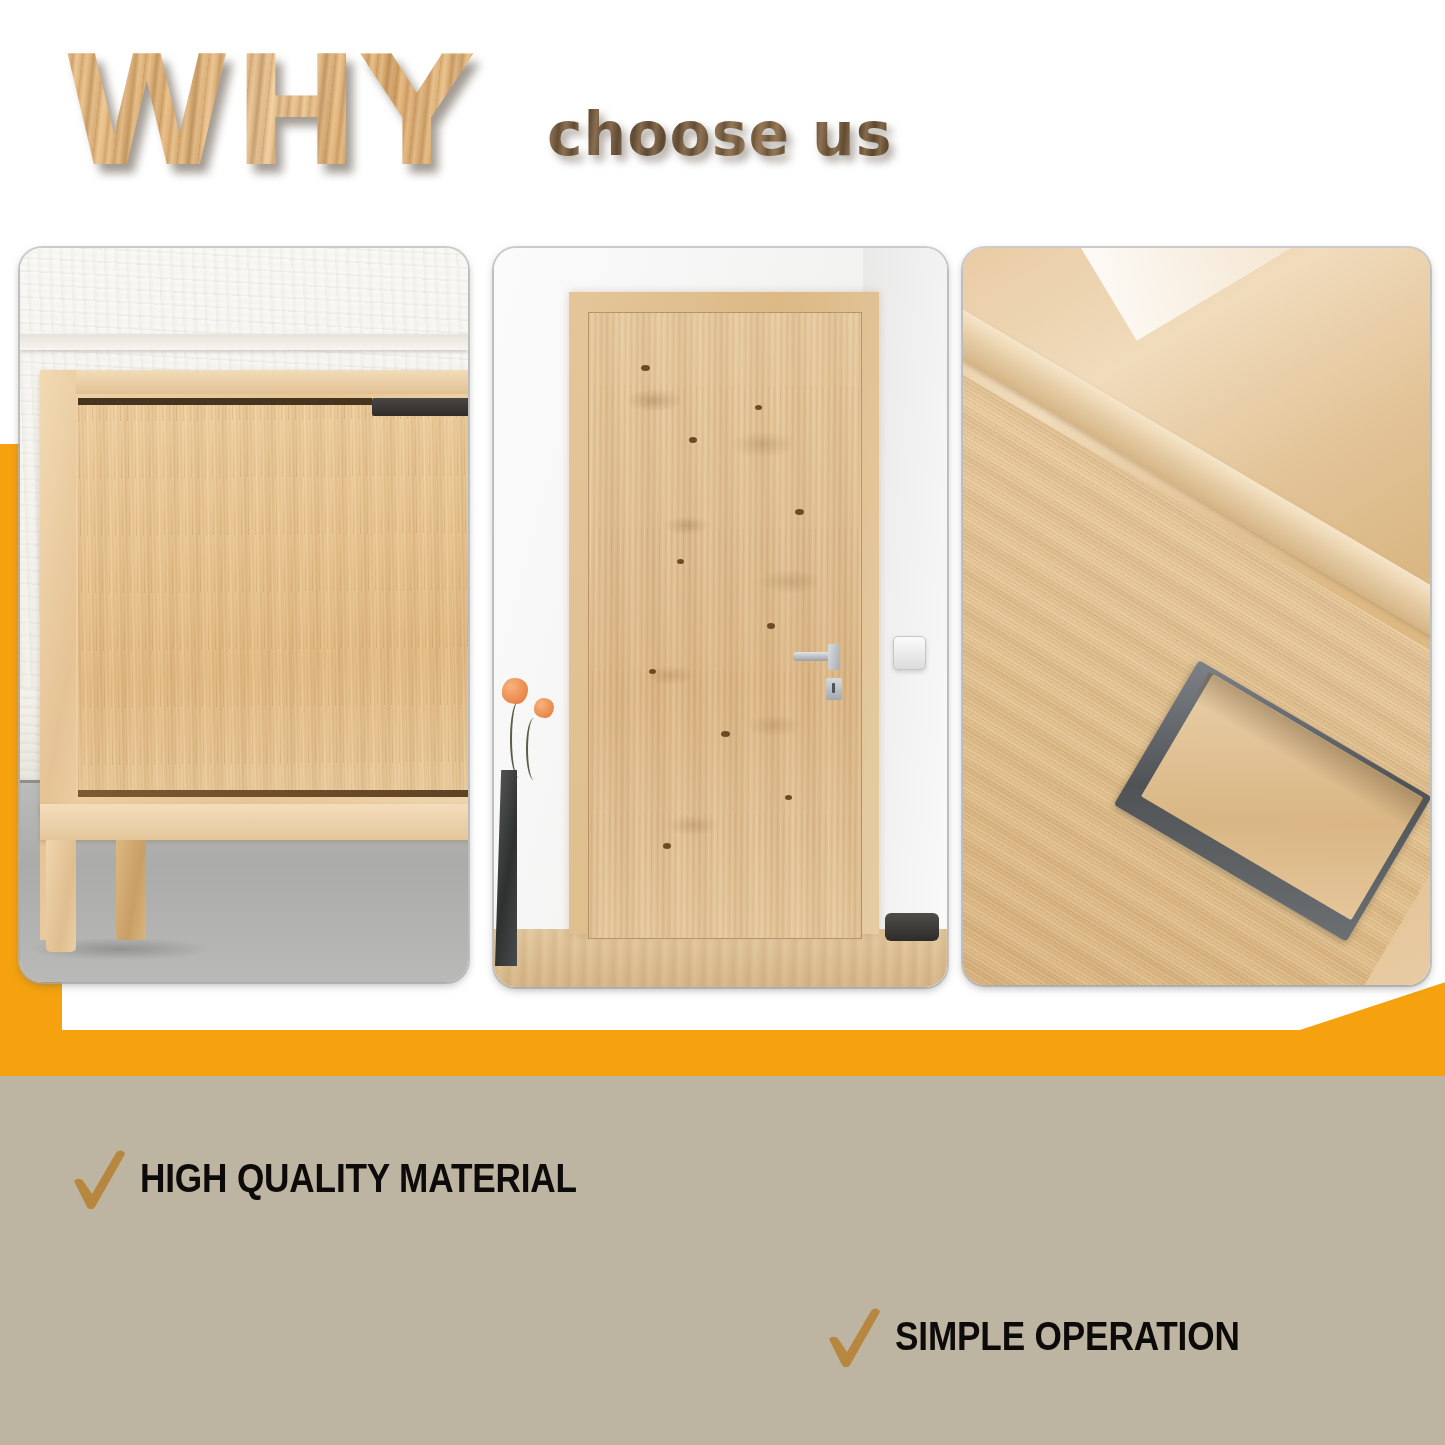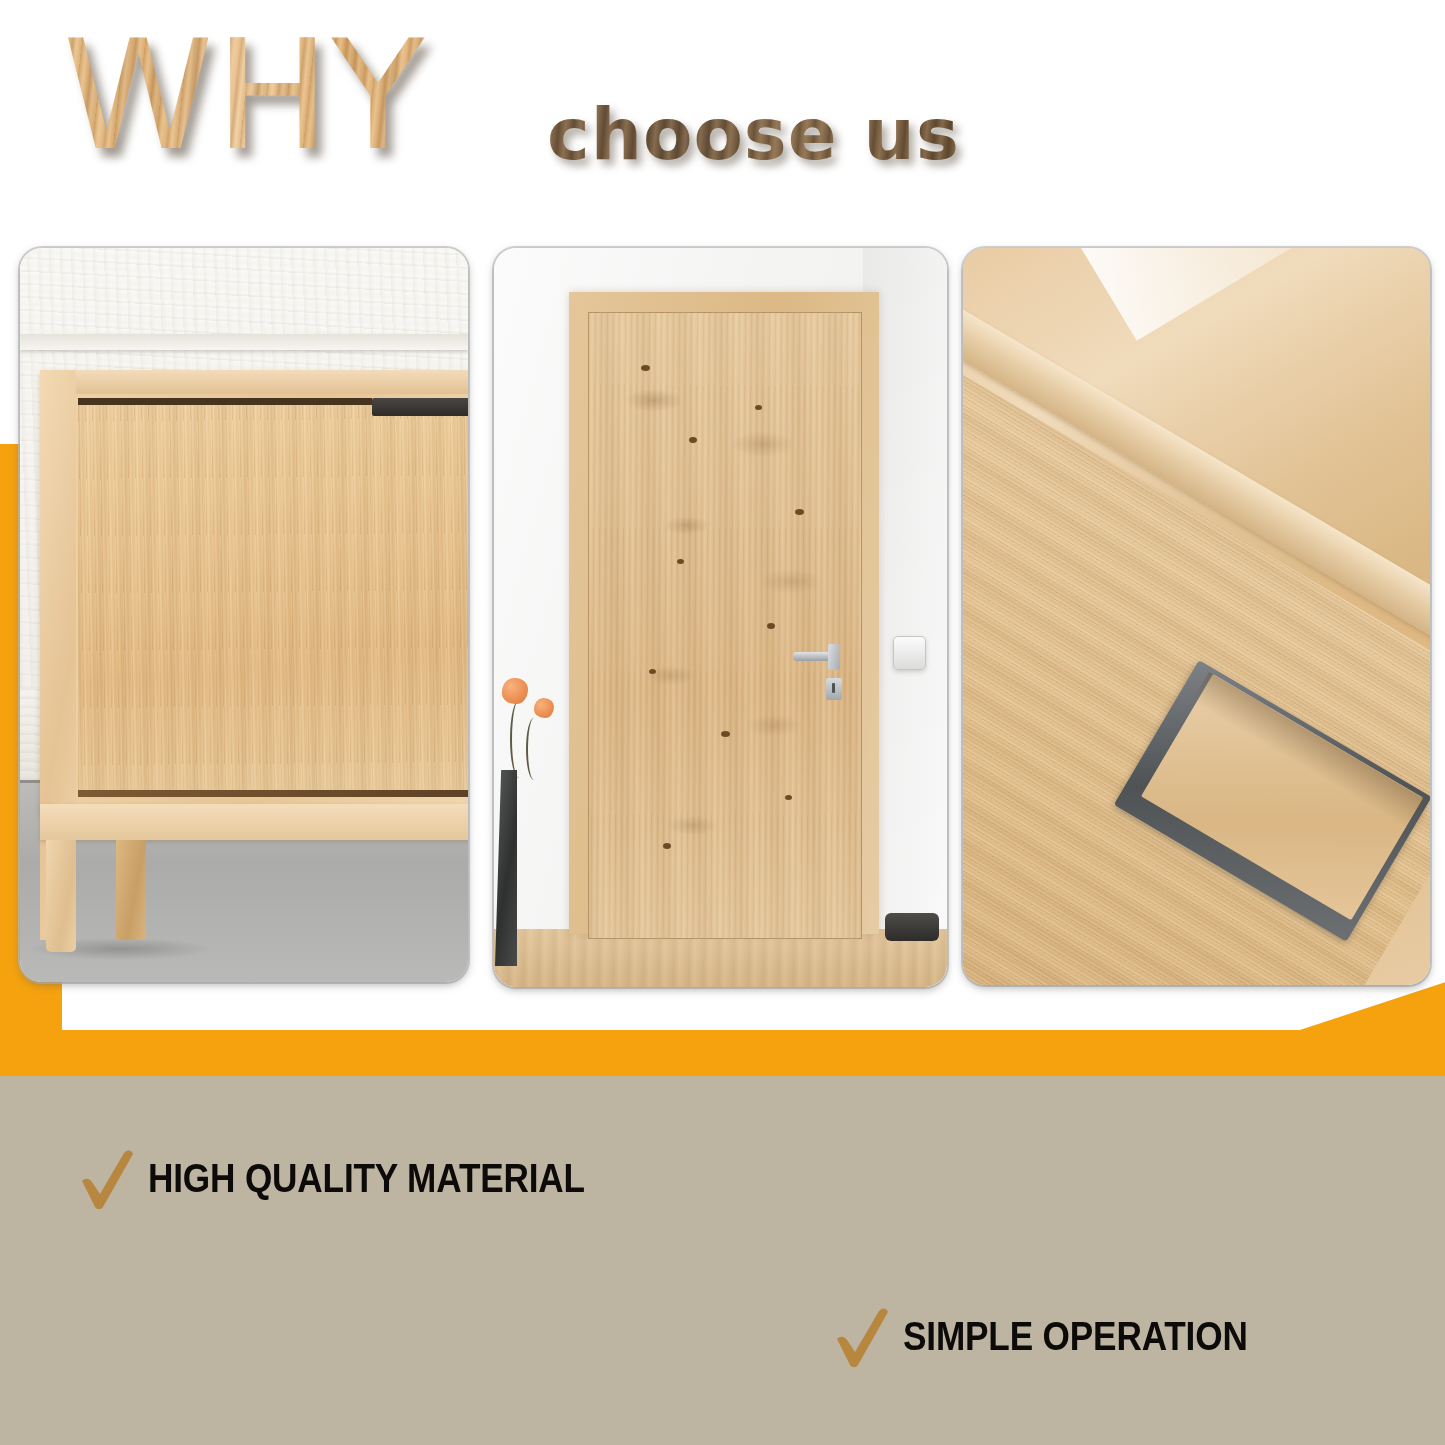--- a/index.html
+++ b/index.html
@@ -55,23 +55,23 @@
   .header {
     position: absolute;
     left: 0;
     top: 0;
     width: 1445px;
     height: 225px;
   }
   .why-word {
     position: absolute;
     left: 63px;
-    top: 20px;
+    top: 36px;
     font-family: "DejaVu Sans", sans-serif;
-    font-weight: normal;
+    font-weight: bold;
     font-size: 152px;
     line-height: 152px;
     letter-spacing: 2px;
     
     background-image:
       repeating-linear-gradient(96deg,
         rgba(158,108,54,0.32) 0px,
         rgba(158,108,54,0.05) 2px,
         rgba(255,232,196,0.30) 5px,
         rgba(158,108,54,0.00) 9px,
@@ -91,21 +91,21 @@
     -webkit-text-fill-color: transparent;
     filter: drop-shadow(7px 9px 5px rgba(60,45,30,0.48));
     white-space: nowrap;
   }
   .choose-word {
     position: absolute;
     left: 547px;
     top: 88px;
     font-family: "DejaVu Sans", sans-serif;
     font-weight: bold;
-    font-size: 72px;
+    font-size: 60px;
     line-height: 92px;
     letter-spacing: 1px;
     background-image:
       repeating-linear-gradient(95deg,
         rgba(60,38,16,0.34) 0px,
         rgba(60,38,16,0.04) 3px,
         rgba(190,155,112,0.28) 7px,
         rgba(60,38,16,0.00) 11px,
         rgba(48,30,12,0.26) 15px),
       linear-gradient(100deg, #7C6247 0%, #6E5740 35%, #8A6F50 58%, #6A5339 100%);
@@ -372,21 +372,21 @@
   .bottom {
     position: absolute;
     left: 0;
     top: 1076px;
     width: 1445px;
     height: 369px;
     background: #BEB4A2;
   }
   .feat-grid {
     position: absolute;
-    left: 8px; top: 0;
+    left: 0; top: 0;
     width: 1331px; height: 369px;
   }
   .feature {
     position: absolute;
     display: flex;
     align-items: center;
   }
   .feature.pos-0 { left: 70px;  top: 1145px; }
   .feature.pos-1 { left: 825px; top: 1145px; }
   .feature.pos-2 { left: 70px;  top: 1303px; }

